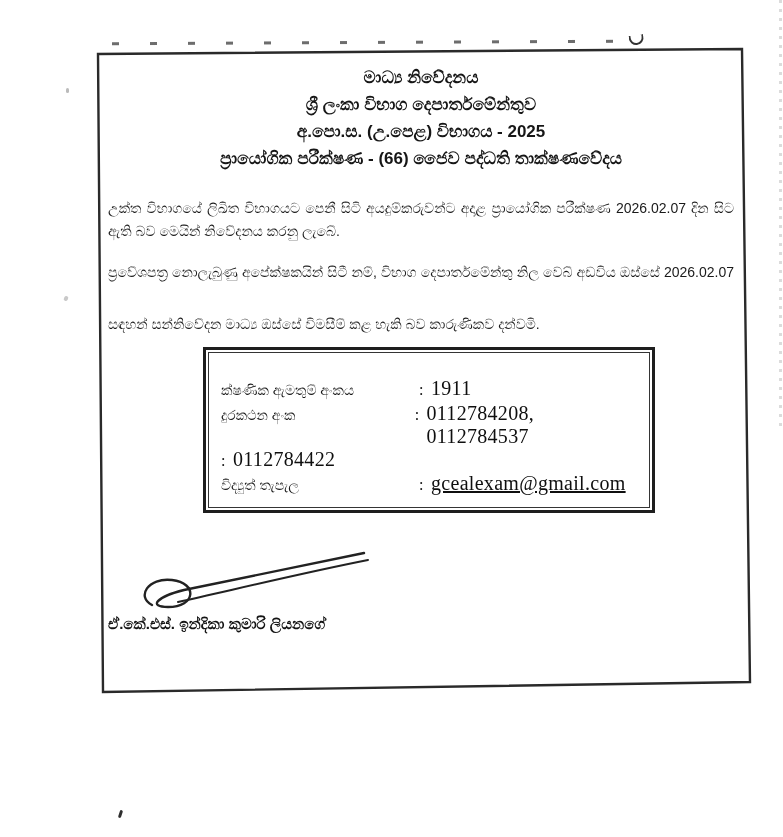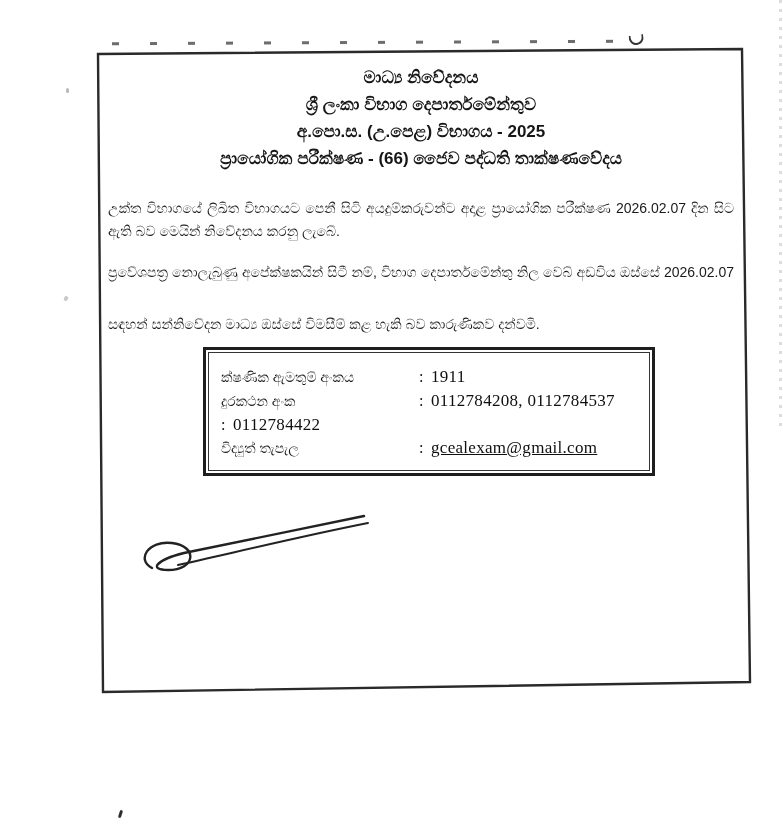--- a/index.html
+++ b/index.html
@@ -50,26 +50,26 @@
 
   
   .contact-box {
     margin: 11px 0 0 95px; width: 452px;
     border: 3px solid #1e1e1e;
     background: #fff;
     box-sizing: border-box;
   }
   .contact-inner {
     border: 1.5px solid #353535; margin: 2px;
-    padding: 12px 12px 10px 12px;
+    padding: 24px 12px 10px 12px;
   }
   .contact-row { display: flex; align-items: baseline; line-height: 23px; }
   .contact-label { width: 198px; font-size: 14px; color:#161616; }
   .contact-sep { width: 12px; font-family: "Liberation Serif", serif; font-size: 16px; color:#111; }
-  .contact-value { font-family: "Liberation Serif", "DejaVu Serif", serif; font-size: 17px; color:#0f0f0f; letter-spacing: .3px; }
+  .contact-value { font-family: "Liberation Serif", "DejaVu Serif", serif; font-size: 20px; color:#0f0f0f; letter-spacing: .3px; }
   .contact-value.underlined { text-decoration: underline; }
 
   
   .sig-wrap { margin: 34px 0 0 24px; height: 64px; }
   .sig-name { font-size: 15px; font-weight: bold; line-height: 26px; color:#141414; }
   .sig-title { font-size: 15px; line-height: 26px; color:#1a1a1a; }
 </style>
 </head>
 <body>
 
@@ -135,14 +135,15 @@
     </div>
   </div>
 
   <div class="sig-wrap">
     <svg width="250" height="64" viewBox="0 0 250 64" xmlns="http://www.w3.org/2000/svg">
       <path d="M20,58 C4,50 16,30 40,33 C66,36 64,60 36,60 C16,60 24,50 52,43 L232,6" fill="none" stroke="#222" stroke-width="2.4" stroke-linecap="round"></path>
       <path d="M46,55 C96,44 170,26 236,13" fill="none" stroke="#222" stroke-width="2" stroke-linecap="round"></path>
     </svg>
   </div>
 
+  <div class="sig-name">ඒ.කේ.එස්. ඉන්දිකා කුමාරි ලියනගේ</div>
 
 </div>
 
 </body></html>

